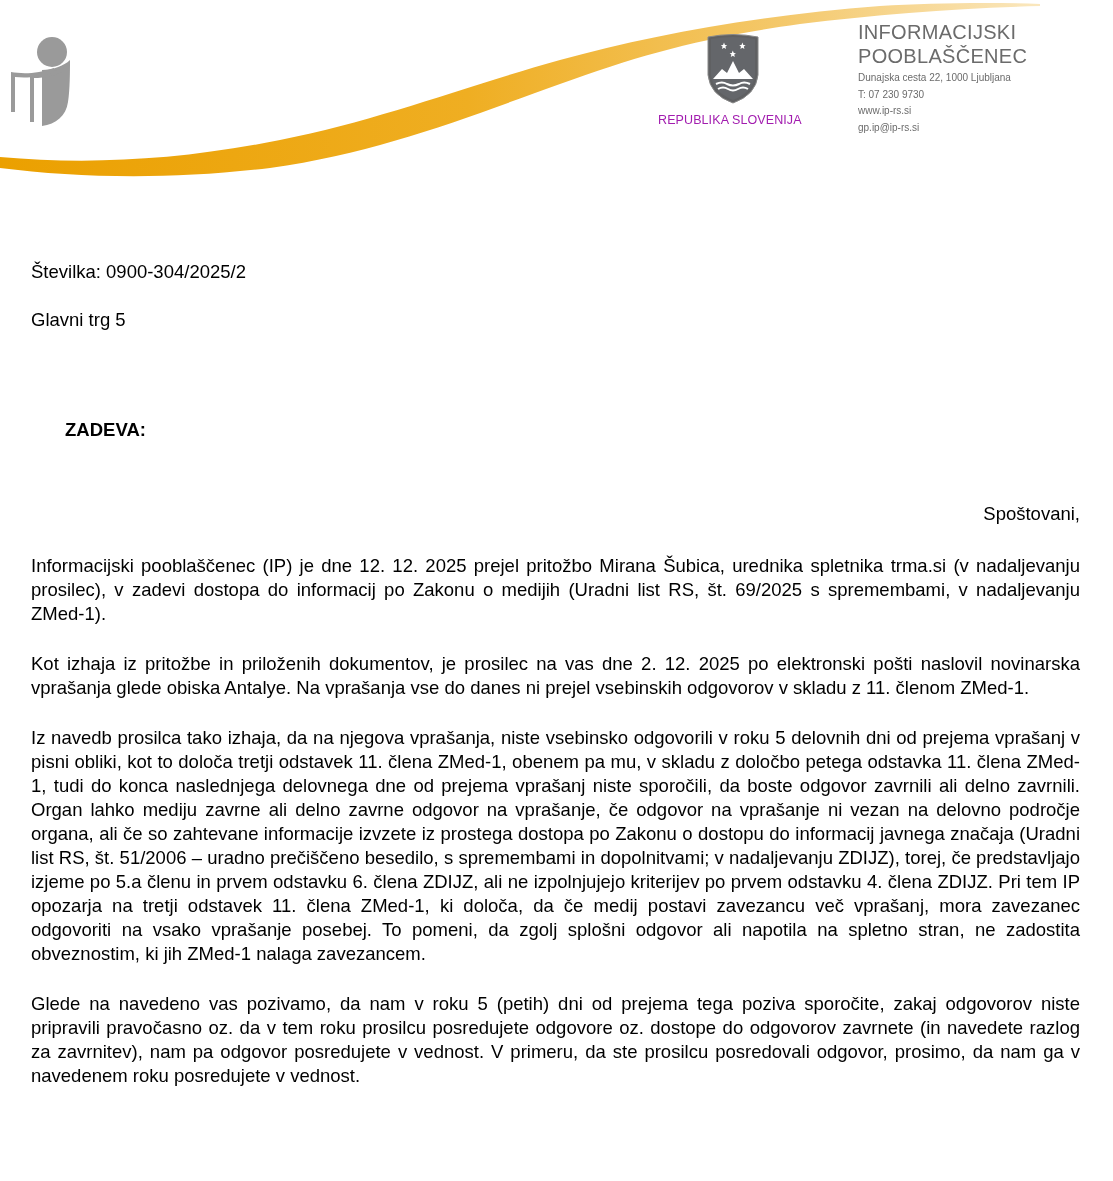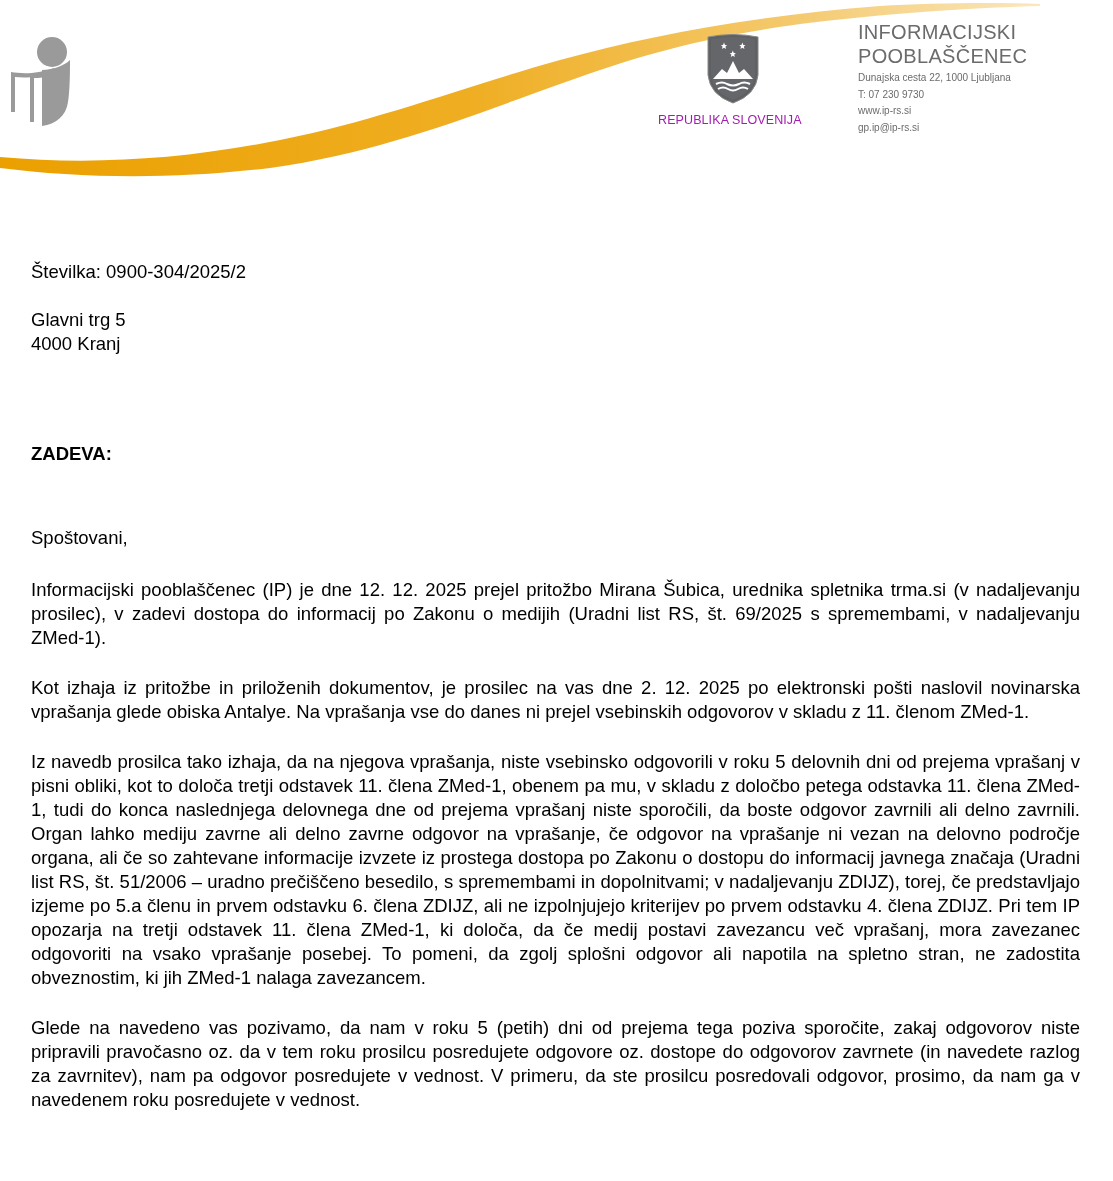--- a/index.html
+++ b/index.html
@@ -66,27 +66,28 @@
     }
     .doc p { margin: 0; }
     .meta-line { white-space: nowrap; }
     .gap-24 { height: 24px; }
     .gap-70 { height: 70px; }
     .gap-48 { height: 48px; }
     .subject {
       font-weight: bold;
       display: flex;
       white-space: nowrap;
+      text-align: center;
     }
     .subject .label { width: 149px; }
     .para {
       text-align: justify;
       text-align-last: left;
     }
-    .greeting { white-space: nowrap; }
+    .greeting { white-space: nowrap; text-align: right; }
     b { font-weight: normal; }
   </style>
 </head>
 <body>
 
 <div class="header">
   <svg class="swoosh" width="1113" height="190" viewBox="0 0 1113 190">
     <defs>
       <linearGradient id="sw" x1="0" y1="0" x2="1" y2="0">
         <stop offset="0" stop-color="#EBA000"></stop>
@@ -127,21 +128,20 @@
       <div>www.ip-rs.si</div>
       <div>gp.ip@ip-rs.si</div>
     </div>
   </div>
 </div>
 
 <div class="doc">
   <p class="meta-line">Številka: 0900-304/2025/2</p>
   <div class="gap-24"></div>
   <p class="meta-line">Glavni trg 5</p>
-  <p class="meta-line">4000 Kranj</p>
   <div class="gap-70"></div>
   <div style="height:16px"></div>
   <div class="subject">
     <span class="label">ZADEVA:</span>
   </div>
   <div class="gap-48"></div>
   <div style="height:12px"></div>
   <p class="greeting">Spoštovani,</p>
   <div class="gap-24"></div>
   <div style="height:4px"></div>

